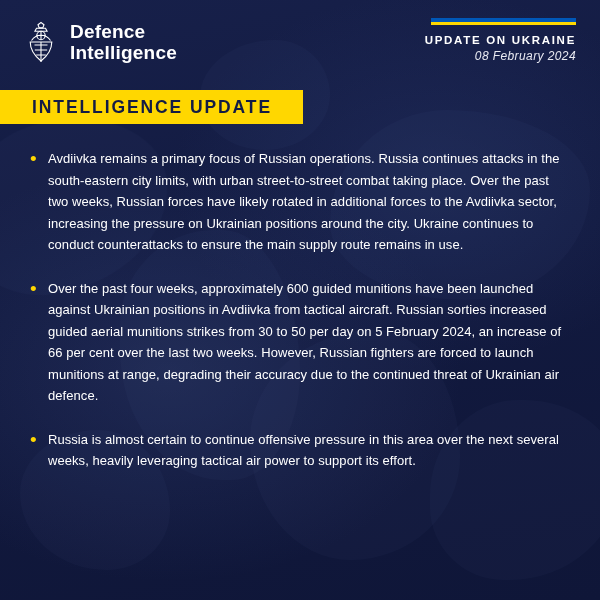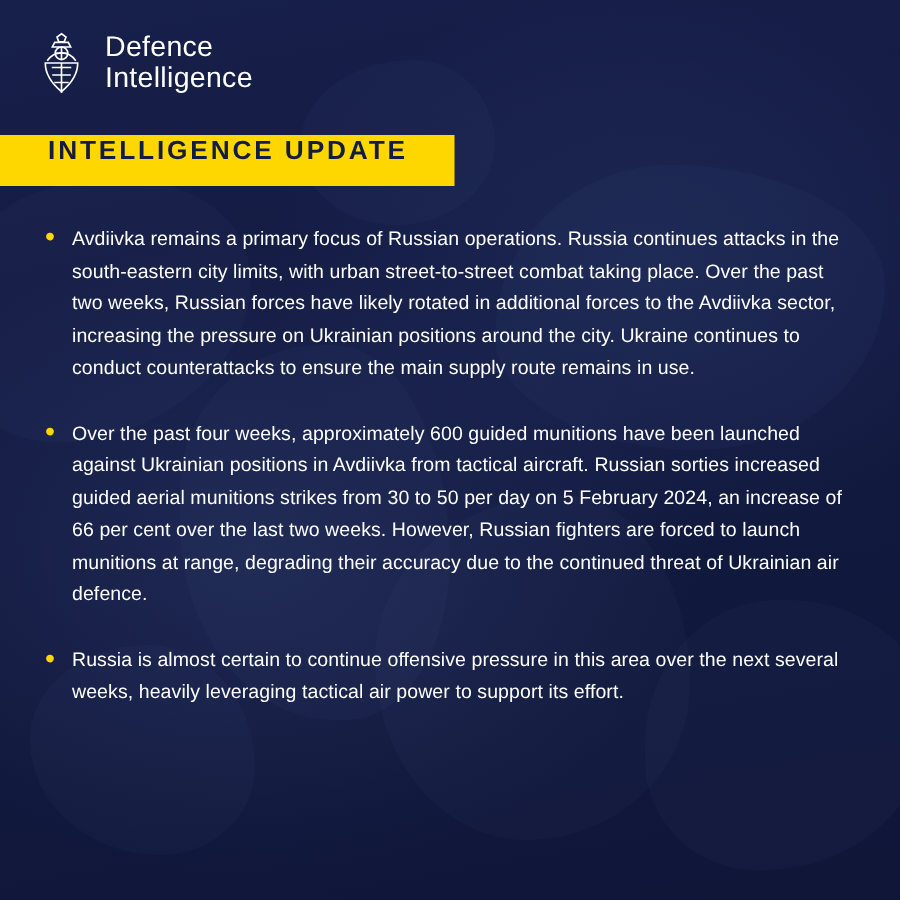--- a/index.html
+++ b/index.html
@@ -60,21 +60,21 @@
     padding-top: 20px;
   }
   .crest {
     width: 34px;
     height: 46px;
     flex: 0 0 auto;
   }
   .brand-text {
     color: #ffffff;
     font-size: 19px;
-    font-weight: normal;
+    font-weight: bold;
     line-height: 1.08;
     letter-spacing: 0.2px;
   }
   .brand-text span { display: block; }
 
   .header-right {
     padding-top: 18px;
     text-align: right;
   }
   .flag-bar {
@@ -101,21 +101,21 @@
 
   
   .banner {
     position: relative;
     margin-top: 4px;
     margin-left: 0;
     width: 303px;
     height: 34px;
     background: #ffd700;
     display: flex;
-    align-items: flex-start;
+    align-items: center;
     padding-left: 32px;
     box-sizing: border-box;
   }
   .banner-text {
     color: #131c45;
     font-size: 17.5px;
     font-weight: bold;
     letter-spacing: 1.9px;
     text-transform: uppercase;
   }
@@ -176,20 +176,25 @@
             <path d="M17 22 v20"></path>
           </g>
         </svg>
       </span>
       <div class="brand-text">
         <span>Defence</span>
         <span>Intelligence</span>
       </div>
     </div>
 
+    <div class="header-right">
+      <div class="flag-bar"></div>
+      <div class="update-title">Update on Ukraine</div>
+      <div class="update-date">08 February 2024</div>
+    </div>
 
   </div>
 
   <div class="banner">
     <div class="banner-text">Intelligence Update</div>
   </div>
 
   <div class="content">
 
     <div class="bullet-item">

